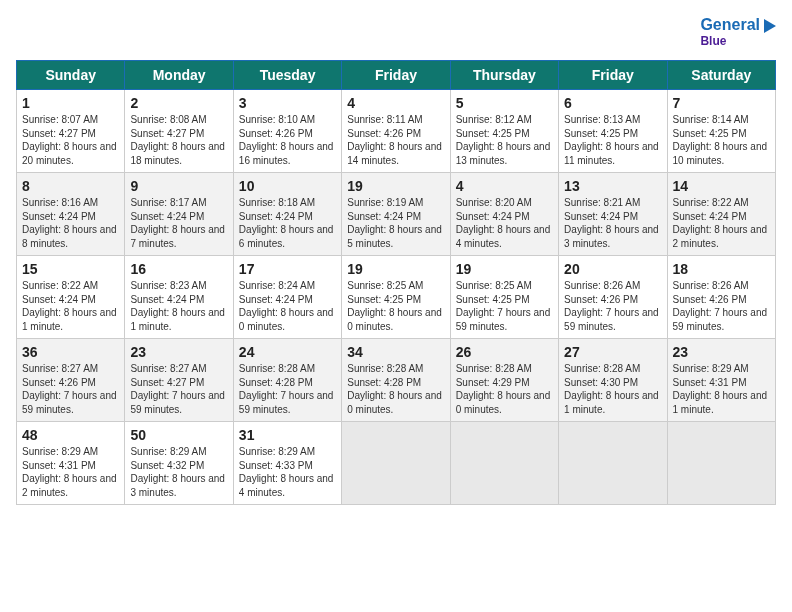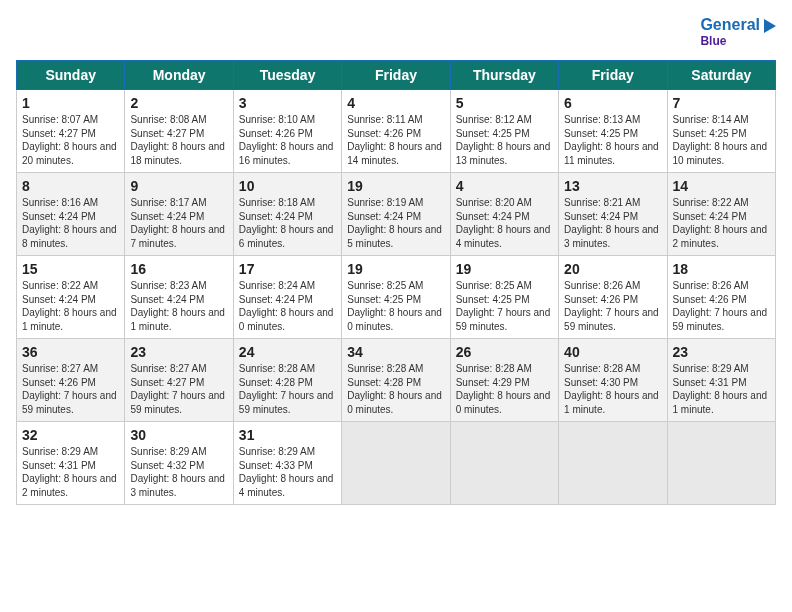--- a/index.html
+++ b/index.html
@@ -231,35 +231,35 @@
         </td>
         <td>
           <span class="day-num">34</span>
           <div class="day-info">Sunrise: 8:28 AM<br>Sunset: 4:28 PM<br>Daylight: 8 hours and 0 minutes.</div>
         </td>
         <td>
           <span class="day-num">26</span>
           <div class="day-info">Sunrise: 8:28 AM<br>Sunset: 4:29 PM<br>Daylight: 8 hours and 0 minutes.</div>
         </td>
         <td>
-          <span class="day-num">40</span>
+          <span class="day-num">27</span>
           <div class="day-info">Sunrise: 8:28 AM<br>Sunset: 4:30 PM<br>Daylight: 8 hours and 1 minute.</div>
         </td>
         <td>
           <span class="day-num">23</span>
           <div class="day-info">Sunrise: 8:29 AM<br>Sunset: 4:31 PM<br>Daylight: 8 hours and 1 minute.</div>
         </td>
       </tr>
       <tr class="last-row">
         <td>
-          <span class="day-num">32</span>
+          <span class="day-num">48</span>
           <div class="day-info">Sunrise: 8:29 AM<br>Sunset: 4:31 PM<br>Daylight: 8 hours and 2 minutes.</div>
         </td>
         <td>
-          <span class="day-num">30</span>
+          <span class="day-num">50</span>
           <div class="day-info">Sunrise: 8:29 AM<br>Sunset: 4:32 PM<br>Daylight: 8 hours and 3 minutes.</div>
         </td>
         <td>
           <span class="day-num">31</span>
           <div class="day-info">Sunrise: 8:29 AM<br>Sunset: 4:33 PM<br>Daylight: 8 hours and 4 minutes.</div>
         </td>
         <td class="empty-cell"></td>
         <td class="empty-cell"></td>
         <td class="empty-cell"></td>
         <td class="empty-cell"></td>

